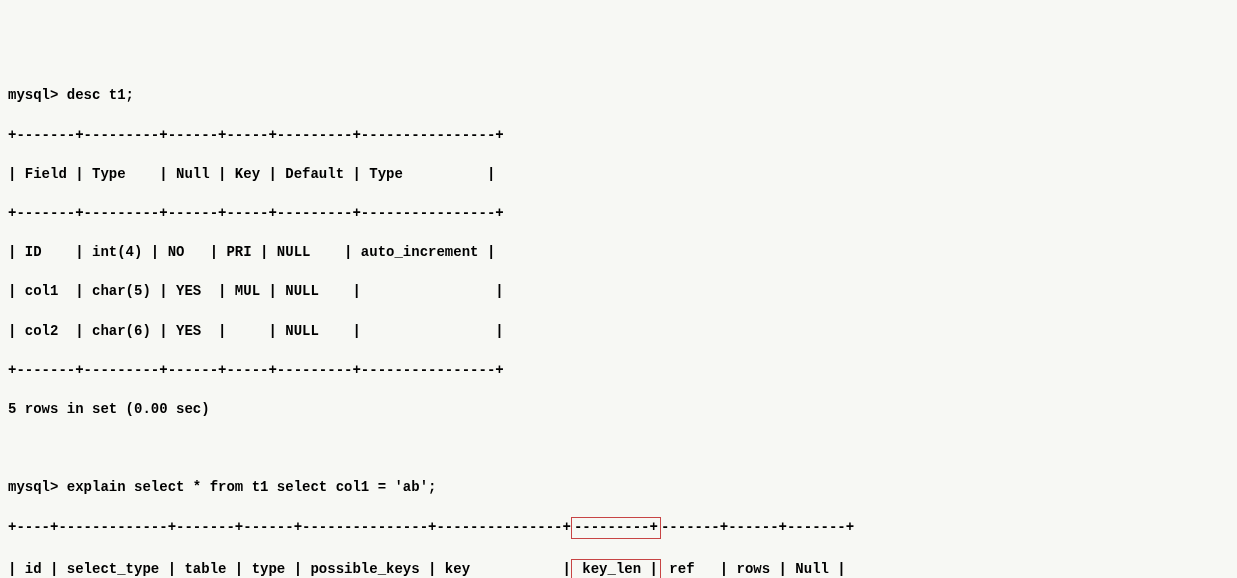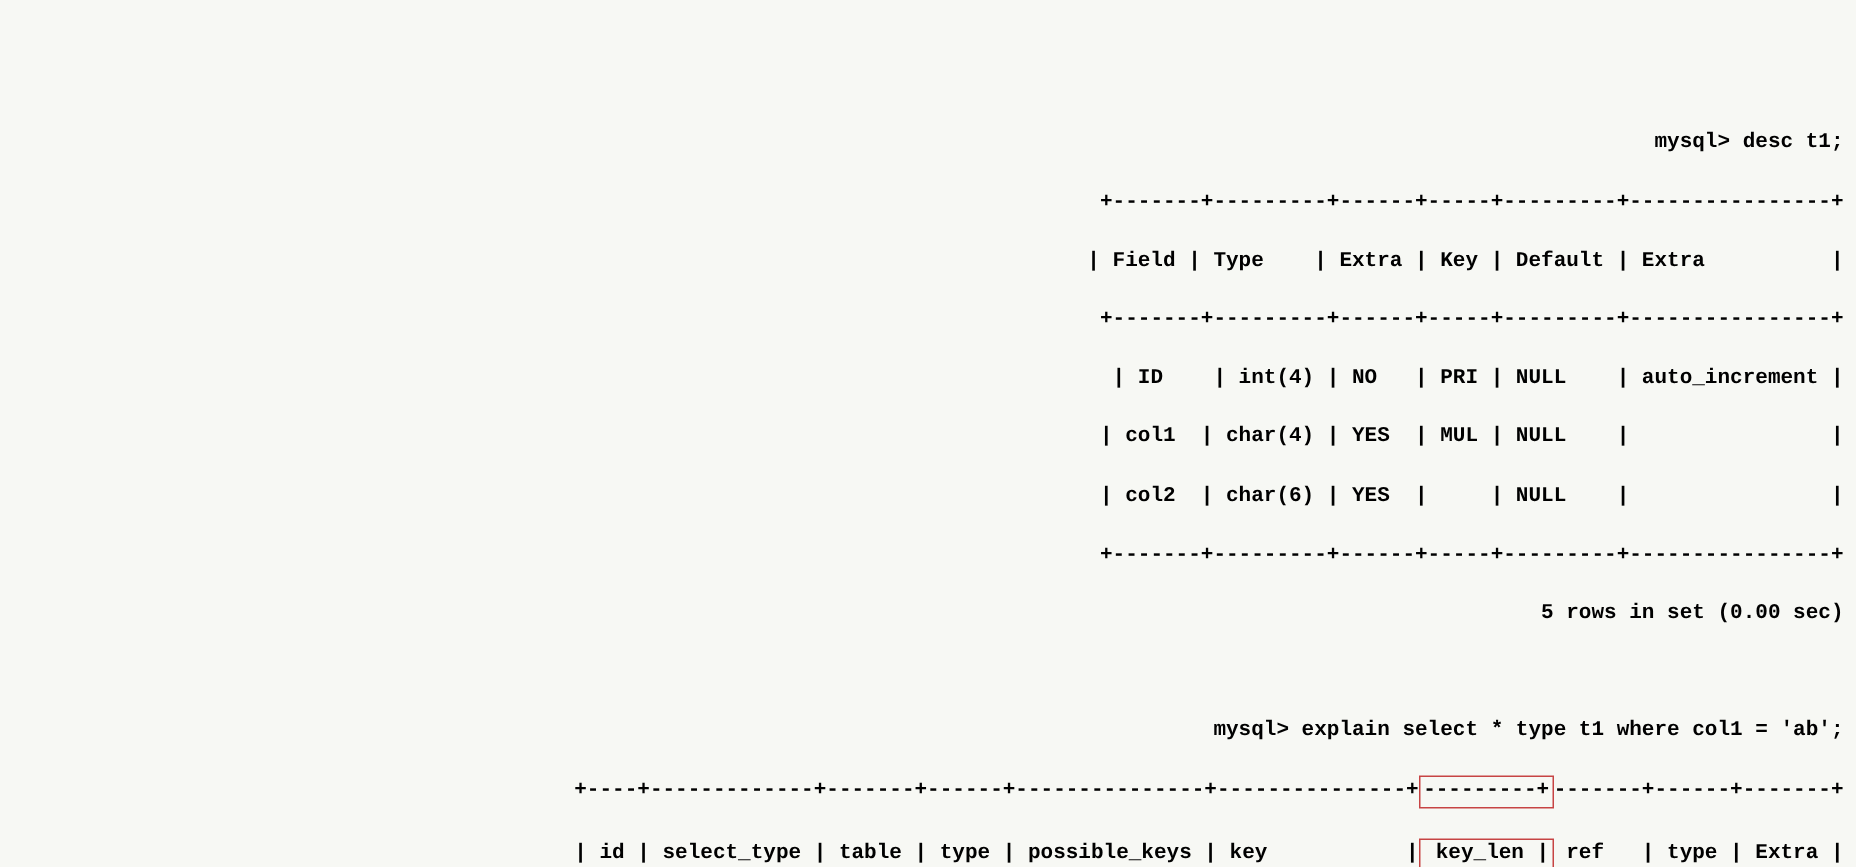--- a/index.html
+++ b/index.html
@@ -11,40 +11,40 @@
       margin: 0;
       padding: 8px;
       white-space: pre;
       line-height: 1.4;
     }
     .highlight-box {
       border: 1px solid #c74444;
       padding: 0 2px;
       display: inline-block;
     }
-    .line { display: block; min-height: 1.4em; text-align: right; }
+    .line { display: block; min-height: 1.4em; }
   </style>
 </head>
 <body>
 
 
 
 <span class="line"><span>mysql&gt; </span><span>desc t1;</span></span>
 <span class="line">+-------+---------+------+-----+---------+----------------+</span>
-<span class="line">| Field | Type    | Extra | Key | Default | Extra          |</span>
+<span class="line">| Field | Type    | Null | Key | Default | Type          |</span>
 <span class="line">+-------+---------+------+-----+---------+----------------+</span>
 <span class="line">| ID    | int(4) | NO   | PRI | NULL    | auto_increment |</span>
-<span class="line">| col1  | char(4) | YES  | MUL | NULL    |                |</span>
+<span class="line">| col1  | char(5) | YES  | MUL | NULL    |                |</span>
 <span class="line">| col2  | char(6) | YES  |     | NULL    |                |</span>
 <span class="line">+-------+---------+------+-----+---------+----------------+</span>
 <span class="line">5 rows in set (0.00 sec)</span>
 <span class="line"> </span>
-<span class="line"><span>mysql&gt; </span><span>explain select * type t1 where col1 = 'ab';</span></span>
+<span class="line"><span>mysql&gt; </span><span>explain select * from t1 select col1 = 'ab';</span></span>
 <span class="line"><span>+----+-------------+-------+------+---------------+---------------+</span><span class="highlight-box">---------+</span><span>-------+------+-------+</span></span>
-<span class="line"><span>| id | select_type | table | type | possible_keys | key           |</span><span class="highlight-box"> key_len |</span><span> ref   | type | Extra |</span></span>
+<span class="line"><span>| id | select_type | table | type | possible_keys | key           |</span><span class="highlight-box"> key_len |</span><span> ref   | rows | Null |</span></span>
 
 
 
 
 
 
 
 
 
 

